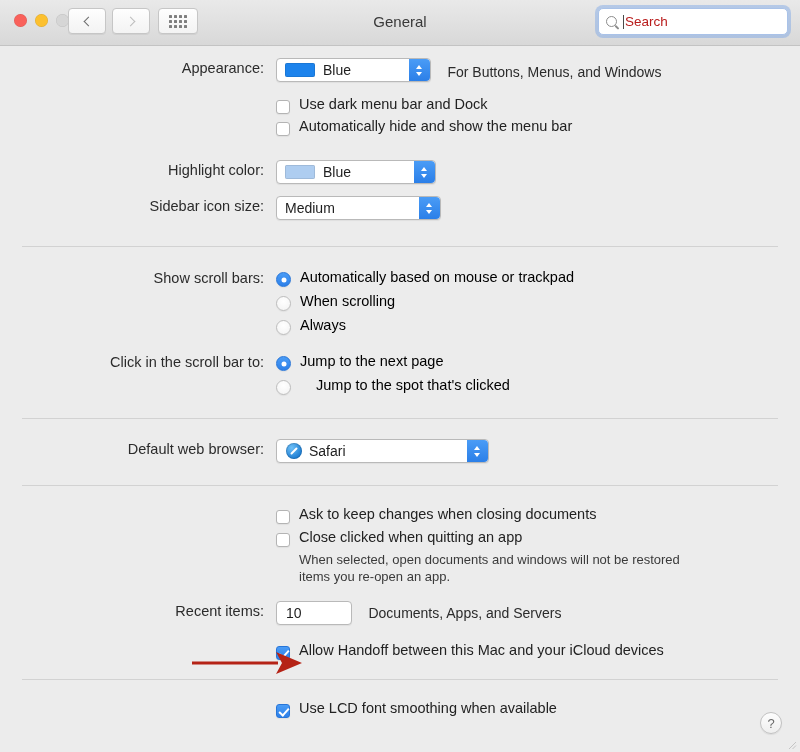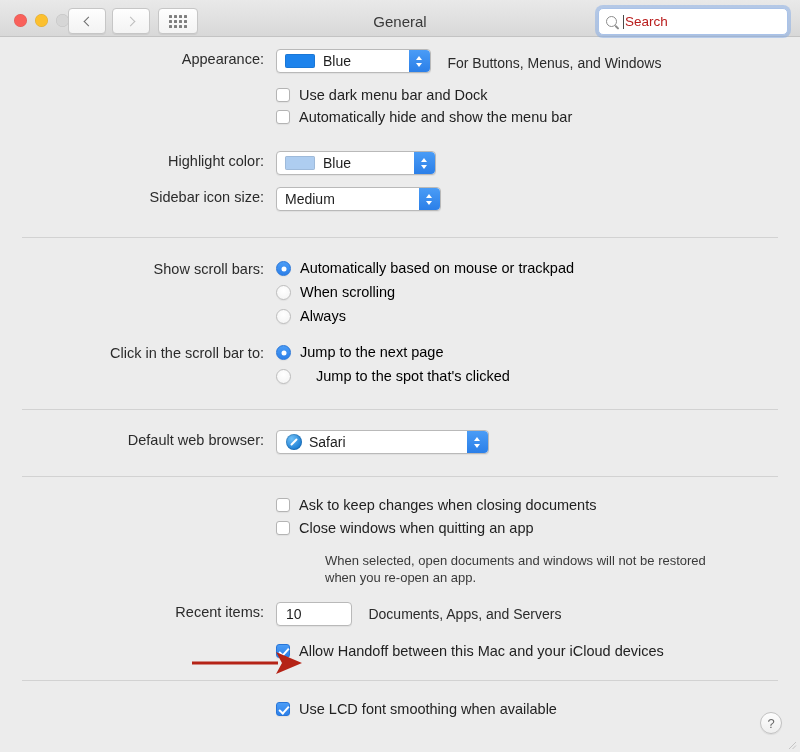--- a/index.html
+++ b/index.html
@@ -13,21 +13,21 @@
   #window {
     position: relative;
     width: 800px; height: 752px;
     background: #ececec;
     overflow: hidden;
   }
 
   
   #titlebar {
     position: relative;
-    height: 37px;
+    height: 46px;
     background: linear-gradient(to bottom, #e9e9e9 0%, #d8d8d8 100%);
     border-bottom: 1px solid #c3c3c3;
   }
   .traffic {
     position: absolute; top: 14px; left: 14px;
     display: flex; gap: 8px; align-items: center;
   }
   .tl { width: 13px; height: 13px; border-radius: 50%; display: block; }
   .tl-close { background: #f9615b; box-shadow: inset 0 0 0 0.5px rgba(0,0,0,.13); }
   .tl-min   { background: #fcc02f; box-shadow: inset 0 0 0 0.5px rgba(0,0,0,.13); }
@@ -118,21 +118,21 @@
     position: relative; box-shadow: inset 0 0 0 1px rgba(0,0,0,.15);
   }
   .safari-icon::after {
     content:""; position:absolute; left:50%; top:50%;
     width: 9px; height: 2px; background:#fff; transform: translate(-50%,-50%) rotate(-45deg);
     border-radius: 1px;
   }
   .sidenote { font-size: 14px; color: #2b2b2b; margin-left: 12px; }
 
   
-  .cb-row { display: flex; align-items: flex-start; margin: 0; }
+  .cb-row { display: flex; align-items: flex-end; margin: 0; }
   .cbox {
     width: 14px; height: 14px; border-radius: 3px; flex: none;
     background: #fff; border: 1px solid #b4b4b4;
     box-shadow: 0 1px 1px rgba(0,0,0,.05);
     margin-top: 3px;
   }
   .cbox.checked {
     background: linear-gradient(to bottom, #4a9cf6, #2d80e9);
     border-color: #2775d8; position: relative;
   }
@@ -350,29 +350,29 @@
       <div class="ctl cb-row">
         <span class="cbox"></span>
         <span class="cb-label">Ask to keep changes when closing documents</span>
       </div>
     </div>
 
     <div class="row" style="margin-top:3px;">
       <div class="label"></div>
       <div class="ctl cb-row">
         <span class="cbox"></span>
-        <span class="cb-label">Close windows when quitting an app</span>
-      </div>
-    </div>
-
-    <div class="row" style="margin-top:14px;padding-left:26px;">
+        <span class="cb-label">Close clicked when quitting an app</span>
+      </div>
+    </div>
+
+    <div class="row" style="margin-top:4px;">
       <div class="label"></div>
       <div class="ctl" style="padding-left:23px;">
         <div class="helpnote">When selected, open documents and windows will not be restored</div>
-        <div class="helpnote">when you re-open an app.</div>
+        <div class="helpnote">items you re-open an app.</div>
       </div>
     </div>
 
     <div class="row" style="margin-top:16px;">
       <div class="label">Recent items:</div>
       <div class="ctl">
         <span class="stepper">
           <span>10</span>
           <span class="arrows">
             <span class="a up"></span><span class="a down"></span>

